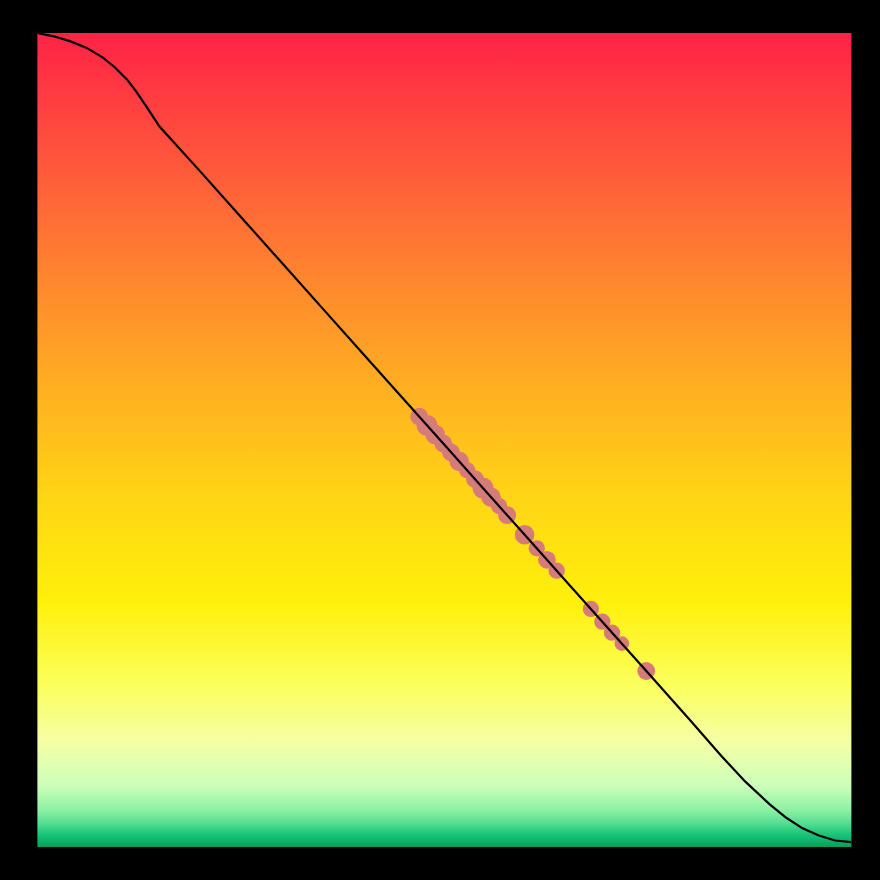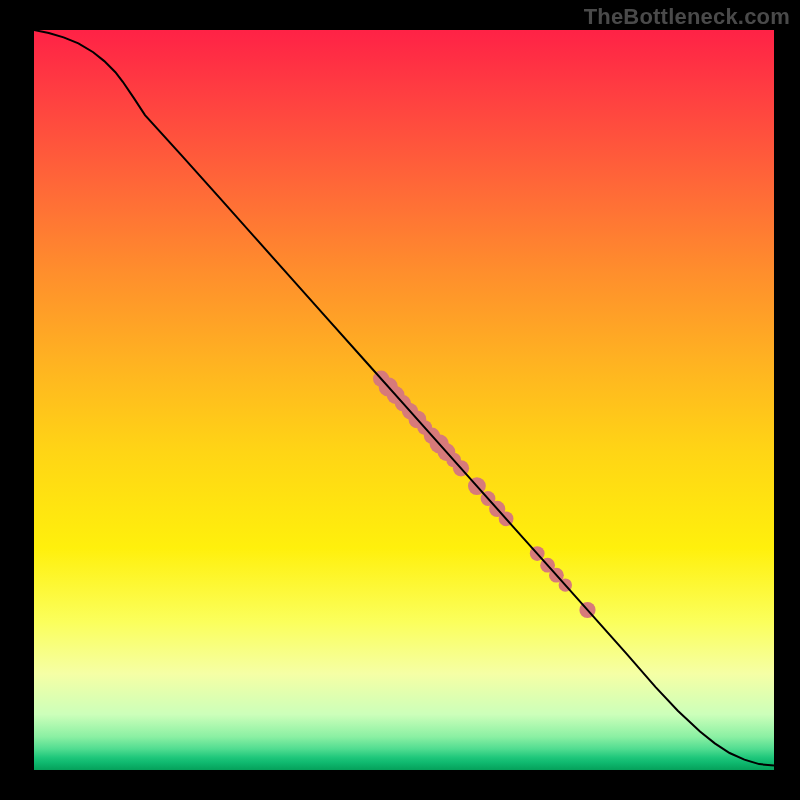--- a/index.html
+++ b/index.html
@@ -56,21 +56,20 @@
     left: 0;
     top: 0;
     width: 740px;
     height: 740px;
   }
 </style>
 </head>
 <body>
 
 <div class="outer">
-  <div class="watermark">TheBottleneck.com</div>
   <div class="plot">
     <svg class="lines" viewBox="0 0 740 740">
       <g id="markers">
           <circle cx="373.7" cy="378.6" r="6.7" fill="#d77a7a"></circle>
           <circle cx="347.1" cy="348.7" r="8.1" fill="#d77a7a"></circle>
           <circle cx="354.3" cy="356.9" r="9.6" fill="#d77a7a"></circle>
           <circle cx="361.6" cy="365.0" r="8.9" fill="#d77a7a"></circle>
           <circle cx="368.9" cy="373.2" r="8.1" fill="#d77a7a"></circle>
           <circle cx="376.1" cy="381.3" r="8.1" fill="#d77a7a"></circle>
           <circle cx="383.4" cy="389.4" r="8.9" fill="#d77a7a"></circle>

